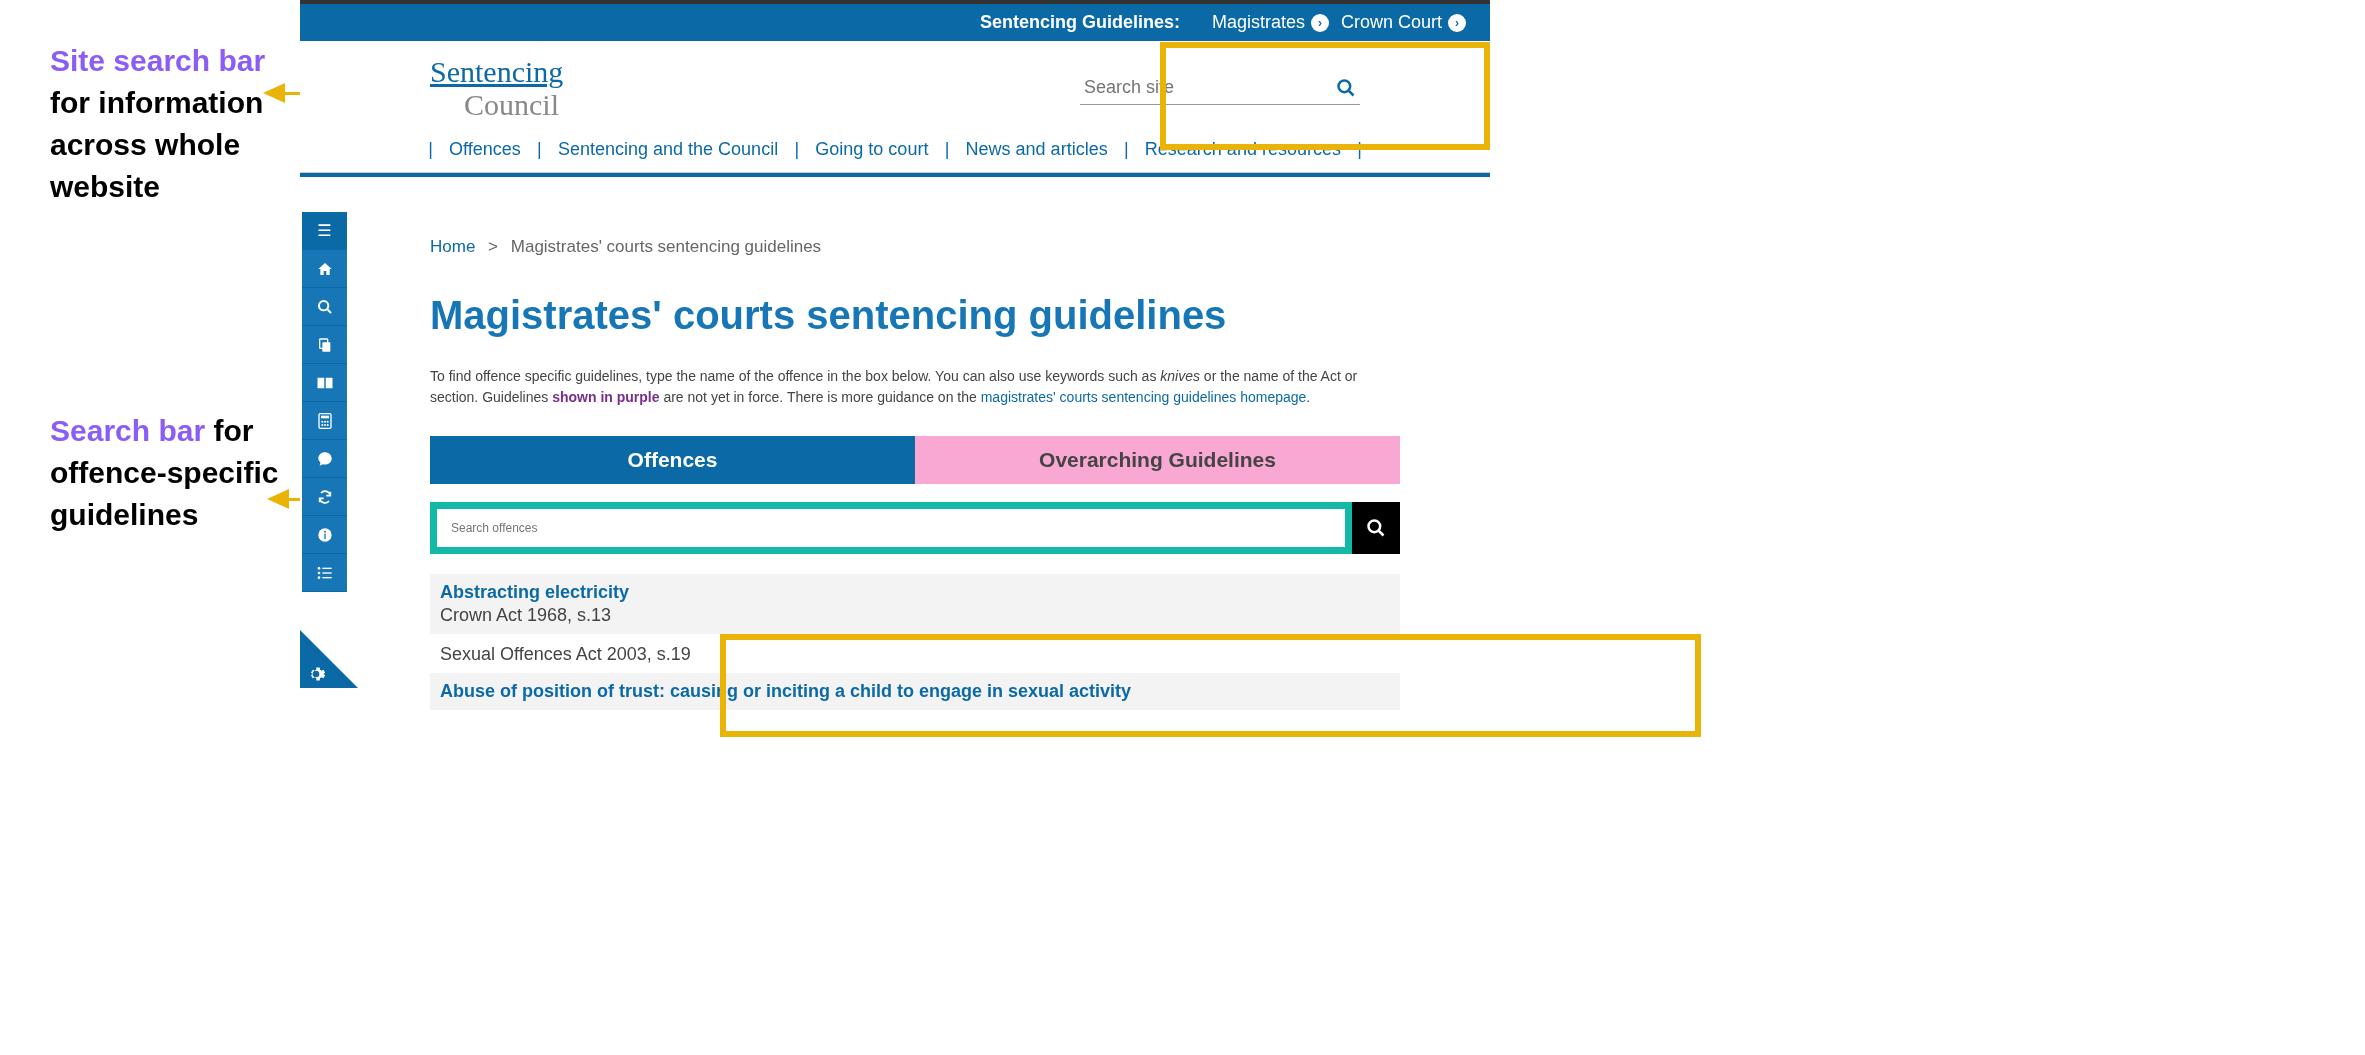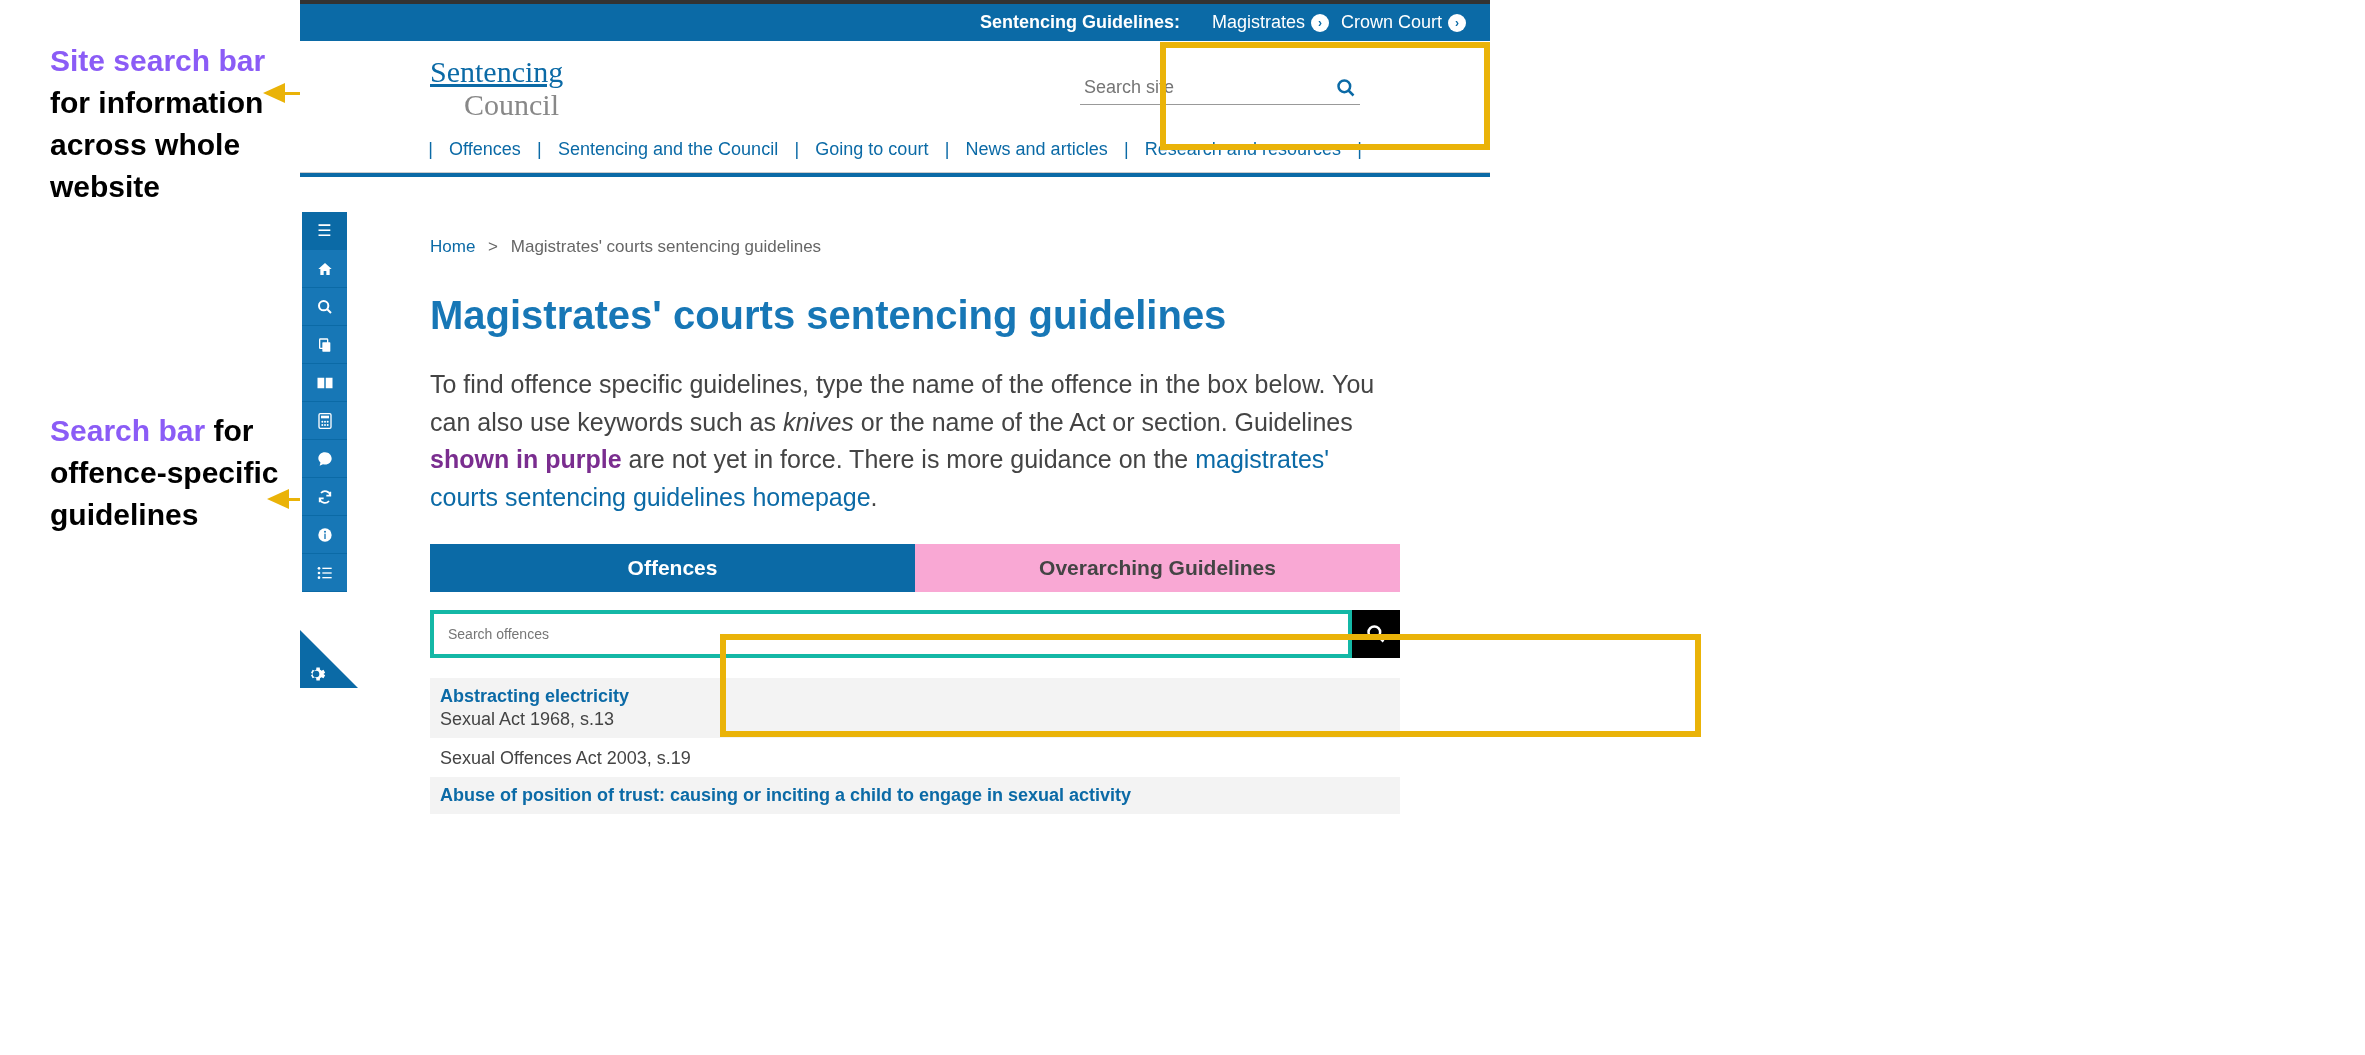--- a/index.html
+++ b/index.html
@@ -57,32 +57,32 @@
 .sidebar .sbtn:first-child { background: #0b6aa6; }
 
 .main-col { margin-left: 130px; margin-top: 60px; width: 970px; }
 
 .breadcrumb { color: #666; font-size: 17px; margin-bottom: 36px; }
 .breadcrumb .home { color: #0b6aa6; cursor: pointer; }
 .breadcrumb .sep { margin: 0 8px; }
 
 h1.page-title { color: #1777b6; font-size: 40px; font-weight: 600; margin-bottom: 28px; }
 
-.intro-text { font-size: 25px; line-height: 1.5; color: #444; margin-bottom: 28px; }
+.intro-text { font-size: 14px; line-height: 1.5; color: #444; margin-bottom: 28px; }
 .intro-text em { font-style: italic; }
 .intro-text .purple { color: #7a2d8f; font-weight: 600; }
 .intro-text .link { color: #0b6aa6; cursor: pointer; }
 
 .tabs { display: flex; }
 .tabs .tab { flex: 1; text-align: center; padding: 12px; font-size: 21px; font-weight: 600; cursor: pointer; }
 .tabs .tab.active { background: #0b6aa6; color: #fff; }
 .tabs .tab.inactive { background: #f9a8d4; color: #444; }
 
 .offence-search-row { display: flex; margin-top: 18px; margin-bottom: 20px; }
-.offence-search-row input { flex: 1; border: 4px solid #14b8a6; padding: 12px 14px; font-size: 14px; outline: none; color: #555; }
+.offence-search-row input { flex: 1; border: 7px solid #14b8a6; padding: 12px 14px; font-size: 12px; outline: none; color: #555; }
 .offence-search-row .sbtn2 { width: 48px; background: #000; color: #fff; display: flex; align-items: center; justify-content: center; font-size: 20px; cursor: pointer; font-weight: bold; }
 
 .offence-list .item { padding: 8px 10px; }
 .offence-list .item.alt { background: #f3f3f3; }
 .offence-list .item .title { color: #0b6aa6; font-weight: 600; font-size: 18px; cursor: pointer; }
 .offence-list .item .meta { color: #444; font-size: 18px; margin-top: 2px; }
 
 
 .gear-corner { position: absolute; left: 300px; top: 630px; width: 58px; height: 58px; overflow: hidden; }
 .gear-corner .tri { width: 0; height: 0; border-bottom: 58px solid #0b6aa6; border-right: 58px solid transparent; }
@@ -265,21 +265,21 @@
           <svg width="20" height="20" viewBox="0 0 24 24" fill="none" stroke="#fff" stroke-width="3">
               <circle cx="10" cy="10" r="7"></circle>
               <line x1="21" y1="21" x2="15" y2="15"></line>
             </svg>
         </div>
       </div>
 
       <div class="offence-list">
         <div class="item alt">
           <div class="title">Abstracting electricity</div>
-          <div class="meta">Sexual Act 1968, s.13</div>
+          <div class="meta">Crown Act 1968, s.13</div>
         </div>
         <div class="item">
           <div class="meta">Sexual Offences Act 2003, s.19</div>
         </div>
         <div class="item alt">
           <div class="title">Abuse of position of trust: causing or inciting a child to engage in sexual activity</div>
         </div>
       </div>
     </div>
 

